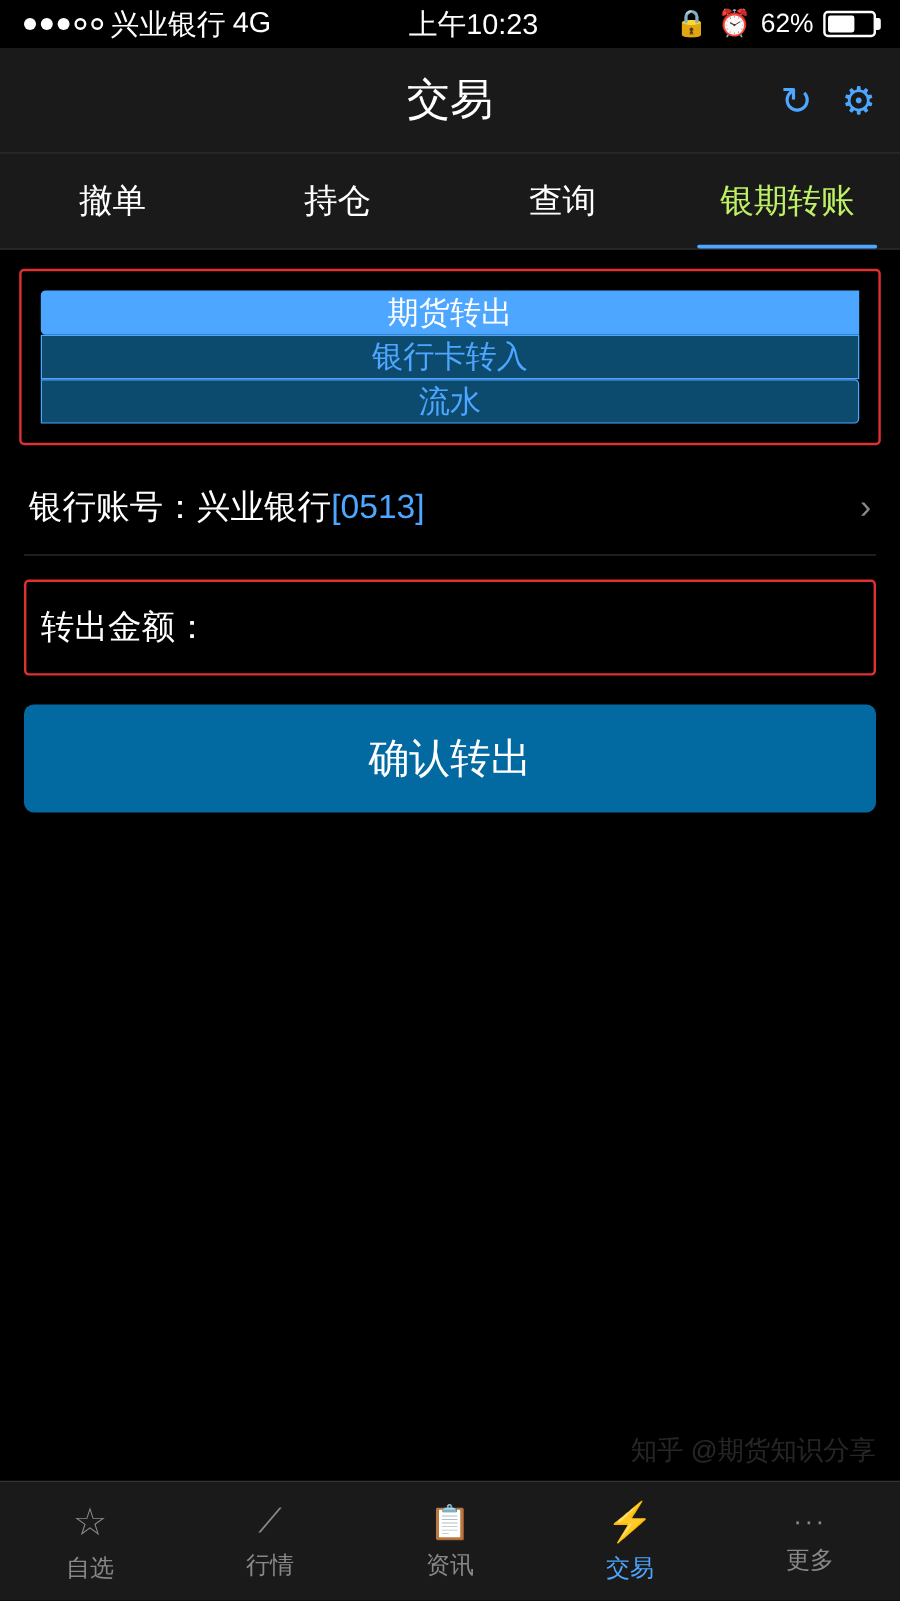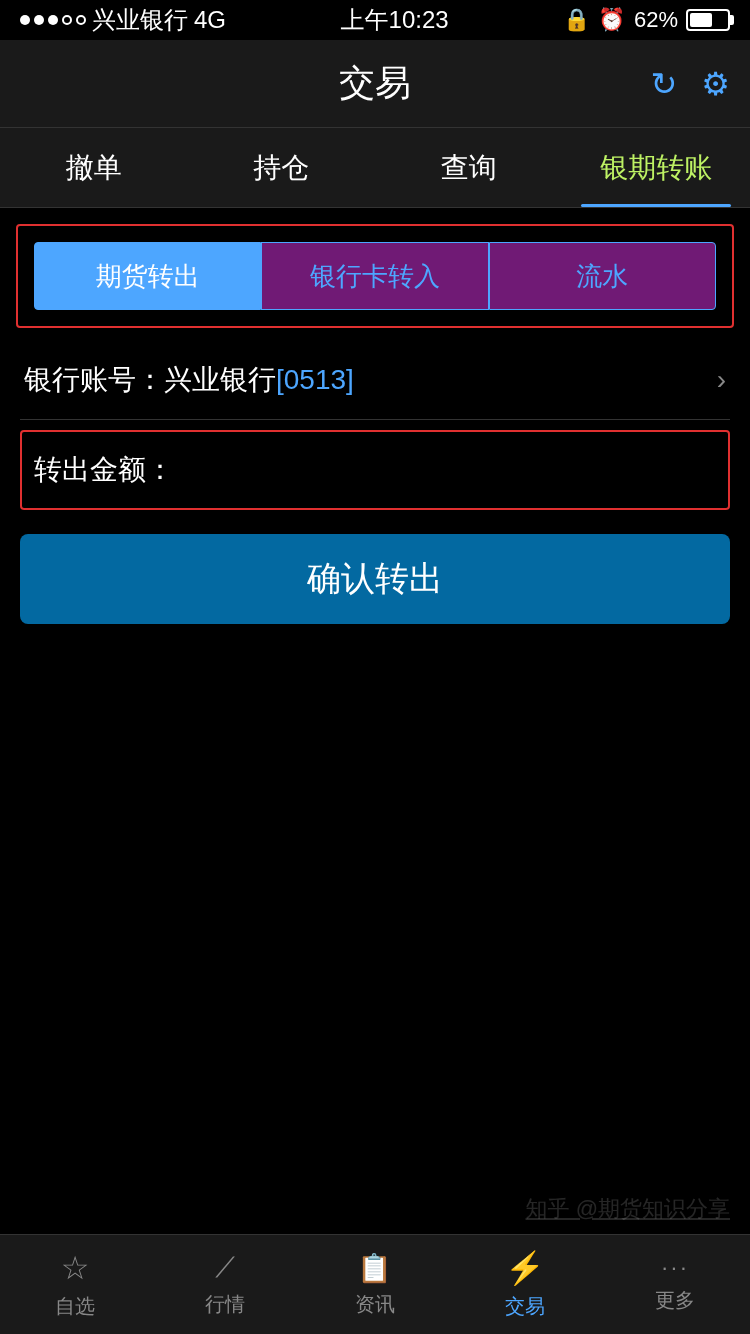--- a/index.html
+++ b/index.html
@@ -129,20 +129,21 @@
     
     .sub-tabs {
       width: 100%;
       padding: 16px;
       display: flex;
       gap: 0;
       background: #000;
       border: 2px solid #e03030;
       border-radius: 4px;
       margin: 0;
+      flex-direction: column;
     }
     .sub-tabs-wrapper {
       padding: 16px 16px 8px 16px;
     }
     .sub-tab {
       flex: 1;
       height: 68px;
       display: flex;
       align-items: center;
       justify-content: center;
@@ -150,21 +151,21 @@
       cursor: pointer;
       border: 1px solid #4da6ff;
     }
     .sub-tab:first-child { border-radius: 4px 0 0 4px; }
     .sub-tab:last-child { border-radius: 0 4px 4px 0; }
     .sub-tab.active {
       background: #4da6ff;
       color: #fff;
     }
     .sub-tab:not(.active) {
-      background: #701a75;
+      background: #0c4a6e;
       color: #4da6ff;
     }
 
     
     .content {
       padding: 0 20px;
     }
 
     
     .bank-row {
@@ -192,21 +193,21 @@
 
     
     .amount-row {
       width: 100%;
       min-height: 80px;
       display: flex;
       align-items: center;
       border: 2px solid #e03030;
       border-radius: 4px;
       padding: 16px 12px;
-      margin-top: 10px;
+      margin-top: 20px;
       background: #000;
     }
     .amount-label {
       color: #fff;
       font-size: 28px;
       white-space: nowrap;
     }
     .amount-input {
       flex: 1;
       background: transparent;
@@ -266,21 +267,20 @@
     .bottom-nav-item.active .bottom-nav-label { color: #4da6ff; }
 
     
     .watermark {
       position: absolute;
       bottom: 110px;
       right: 20px;
       color: rgba(255,255,255,0.15);
       font-size: 22px;
       text-align: right;
-      text-decoration: underline;
     }
   </style>
 </head>
 <body>
 
 <div class="status-bar">
   <div class="status-left">
     <div class="status-dots">
       <div class="status-dot"></div>
       <div class="status-dot"></div>

